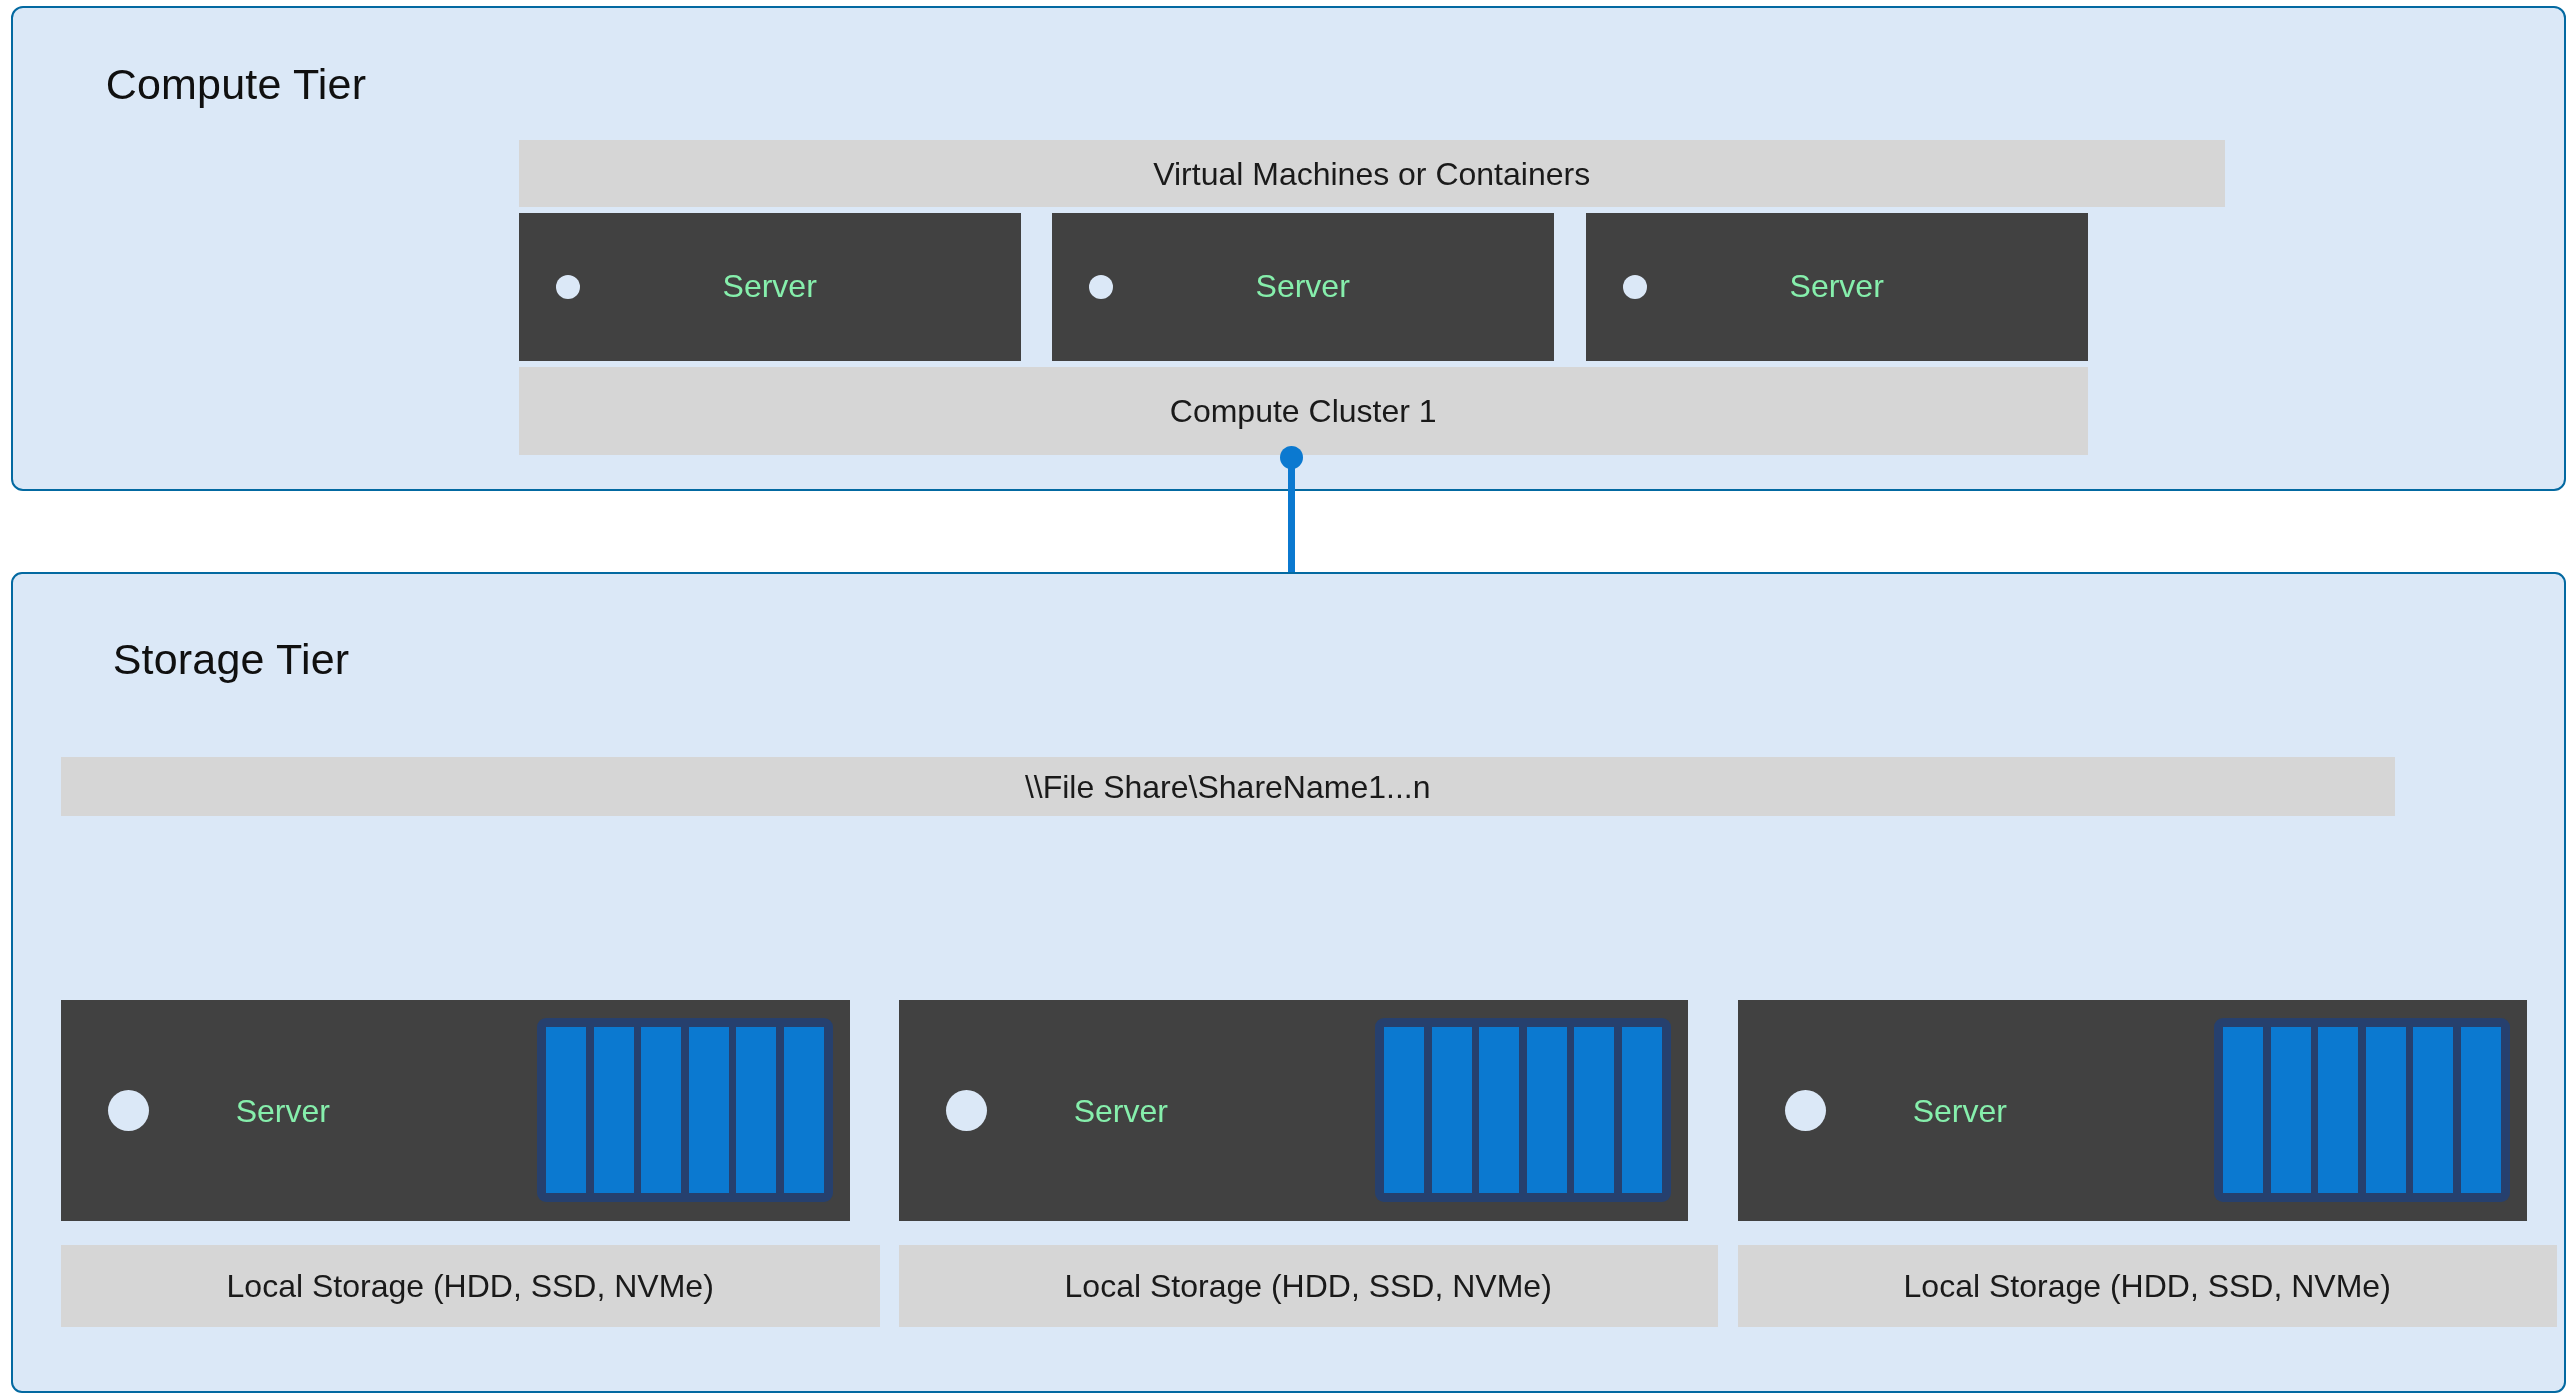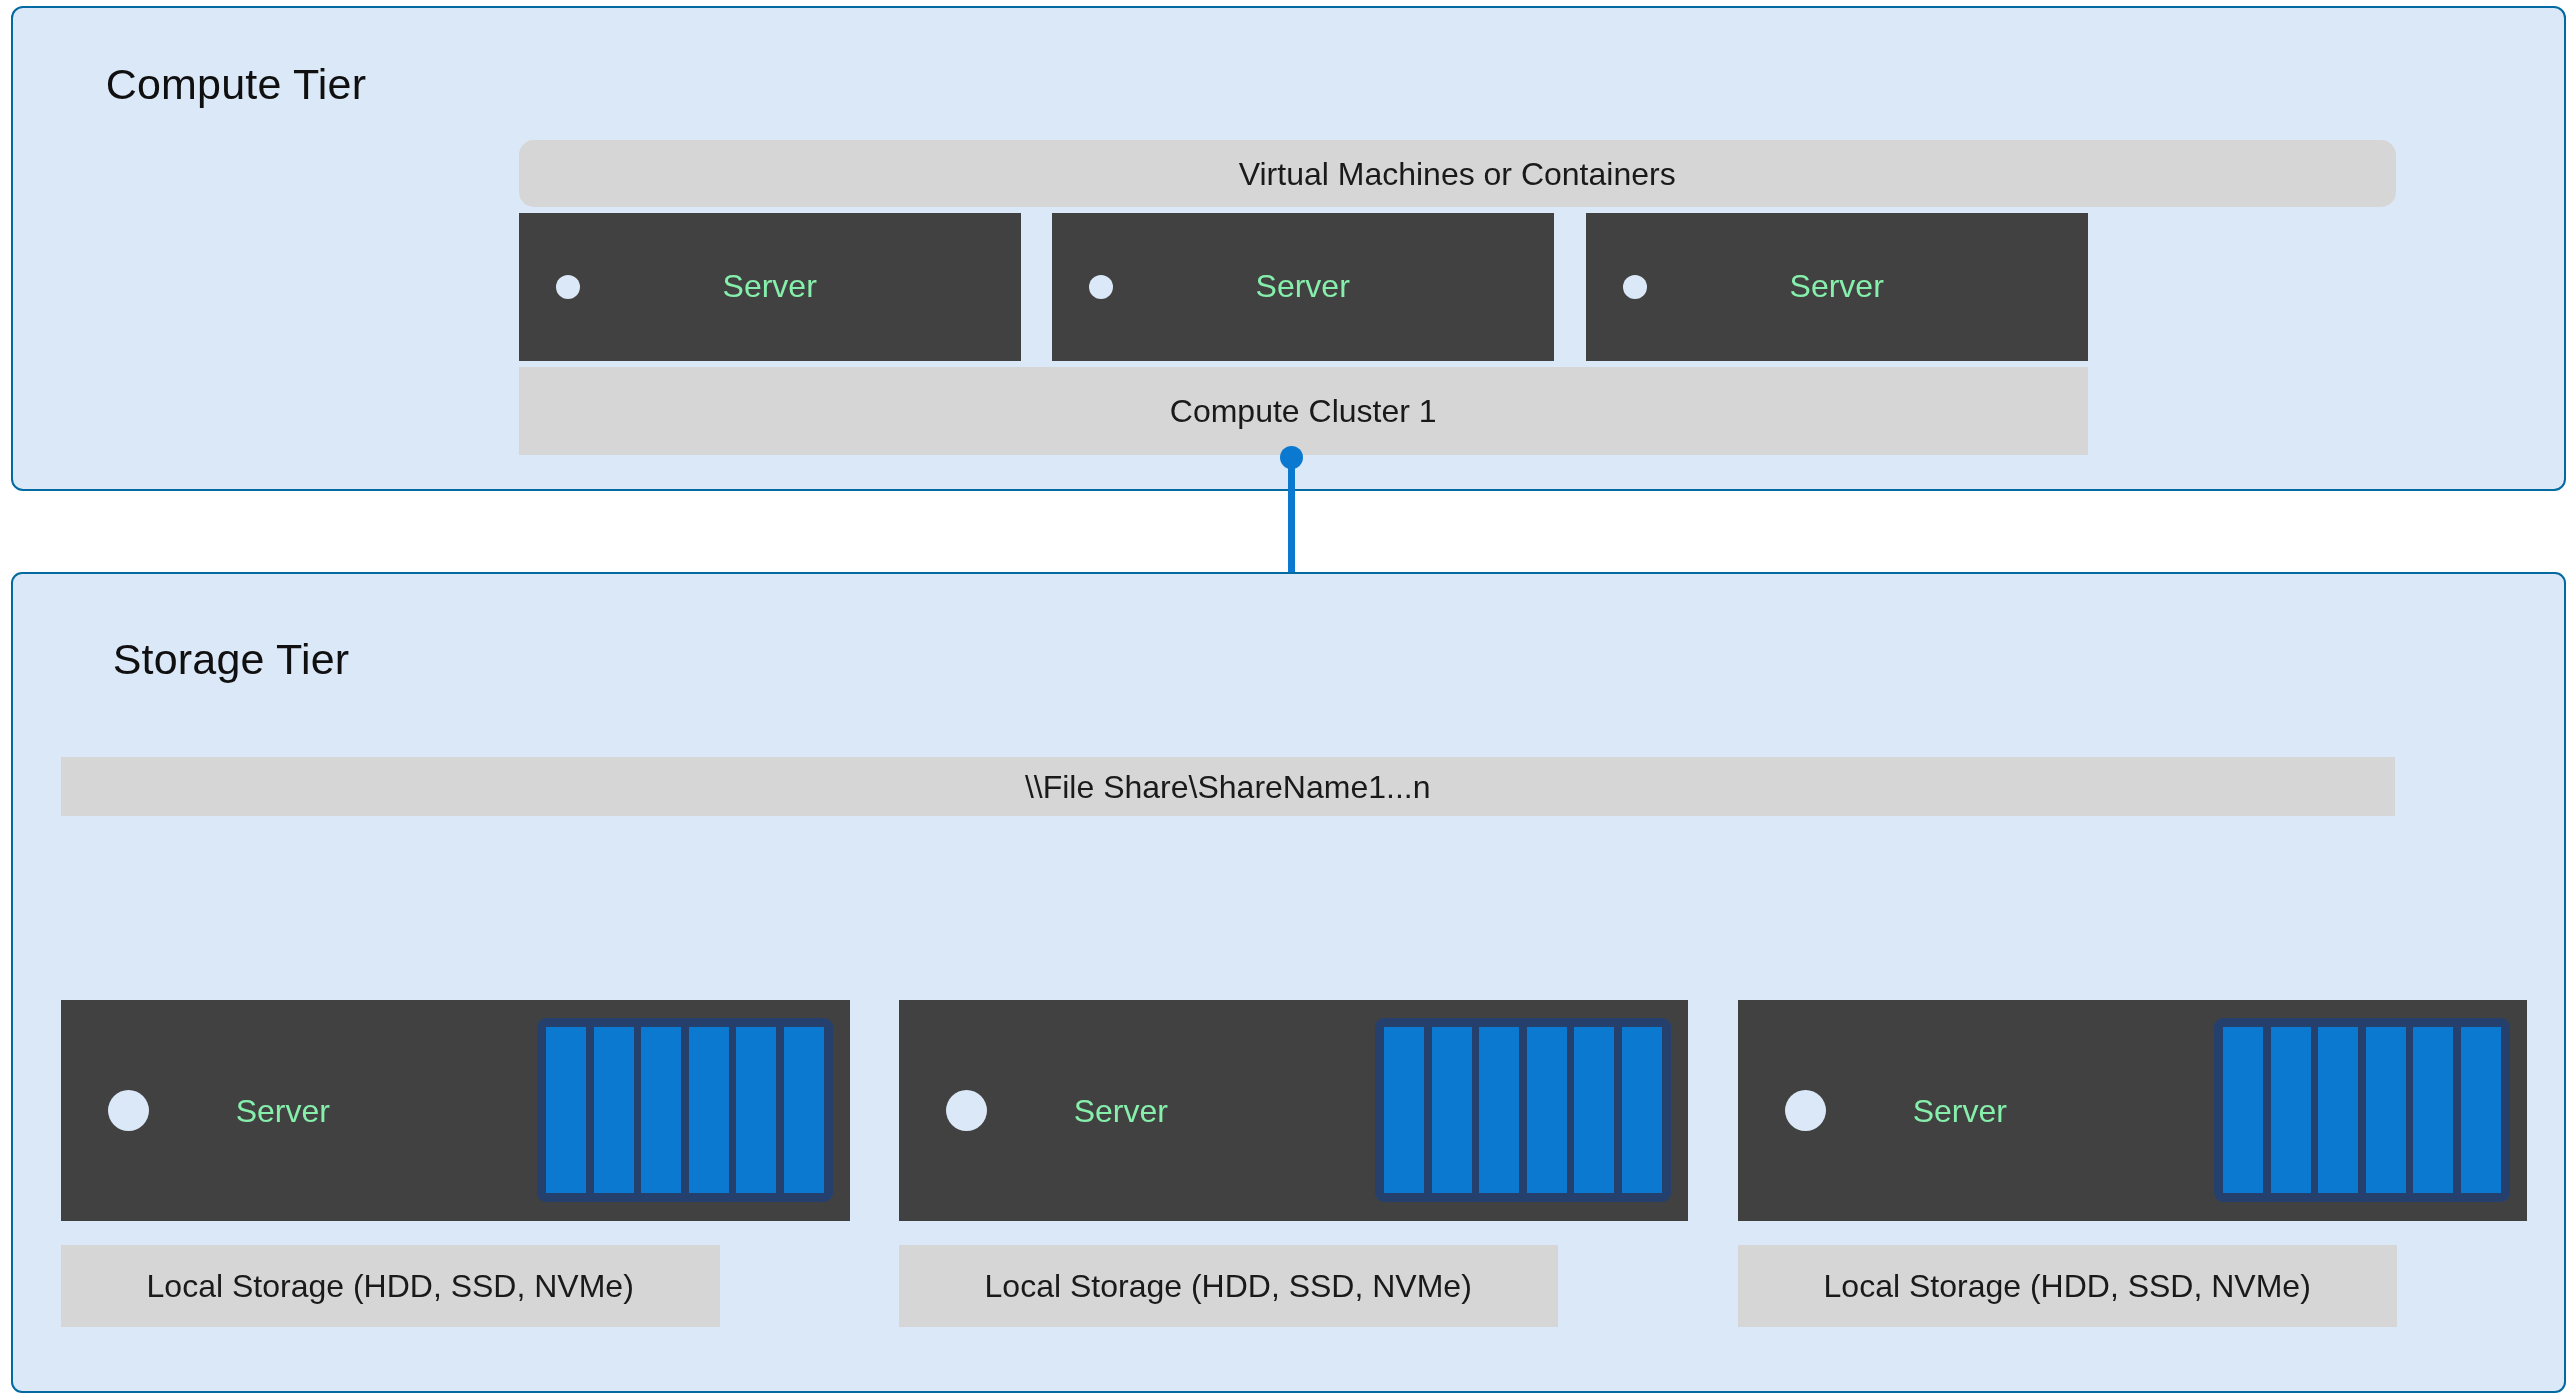--- a/index.html
+++ b/index.html
@@ -72,21 +72,21 @@
   .server-label {
     position: absolute;
     color: #86efac;
     font-size: 32px;
     white-space: nowrap;
     line-height: 1;
   }
 
   
   #compute-block { position: absolute; left: 506px; top: 132px; width: 1569px; height: 297px; }
-  #vm-band       { left: 0px;   top: 0px;   width: 1877px; height: 67px; border-radius: 15px; }
+  #vm-band       { left: 0px;   top: 0px;   width: 1706px; height: 67px; }
   #cluster-band  { left: 0px;   top: 227px; width: 1569px; height: 88px; }
 
   .compute-server { top: 73px; width: 502px; height: 148px; }
   #compute-server-1 { left: 0px; }
   #compute-server-2 { left: 533px; }
   #compute-server-3 { left: 1067px; }
   .compute-server .server-led {
     left: 37px; top: 50%; width: 24px; height: 24px; margin-top: -12px;
   }
   .compute-server .server-label {
@@ -123,21 +123,21 @@
   #storage-col-2 { left: 838px; }
   #storage-col-3 { left: 1677px; }
 
   .storage-server { left: 0; top: 0; width: 789px; height: 221px; }
   .storage-server .server-led {
     left: 47px; top: 110px; width: 41px; height: 41px; margin-top: -20.5px;
   }
   .storage-server .server-label { left: 175px; top: 95px; }
 
   .local-band {
-    left: 0; top: 245px; width: 659px; height: 82px;
+    left: 0; top: 245px; width: 819px; height: 82px;
   }
 
   
   .disk-array {
     position: absolute;
     right: 16.7px;
     top: 18px;
     height: 184px;
     background: #26406e;
     border-radius: 9px;

